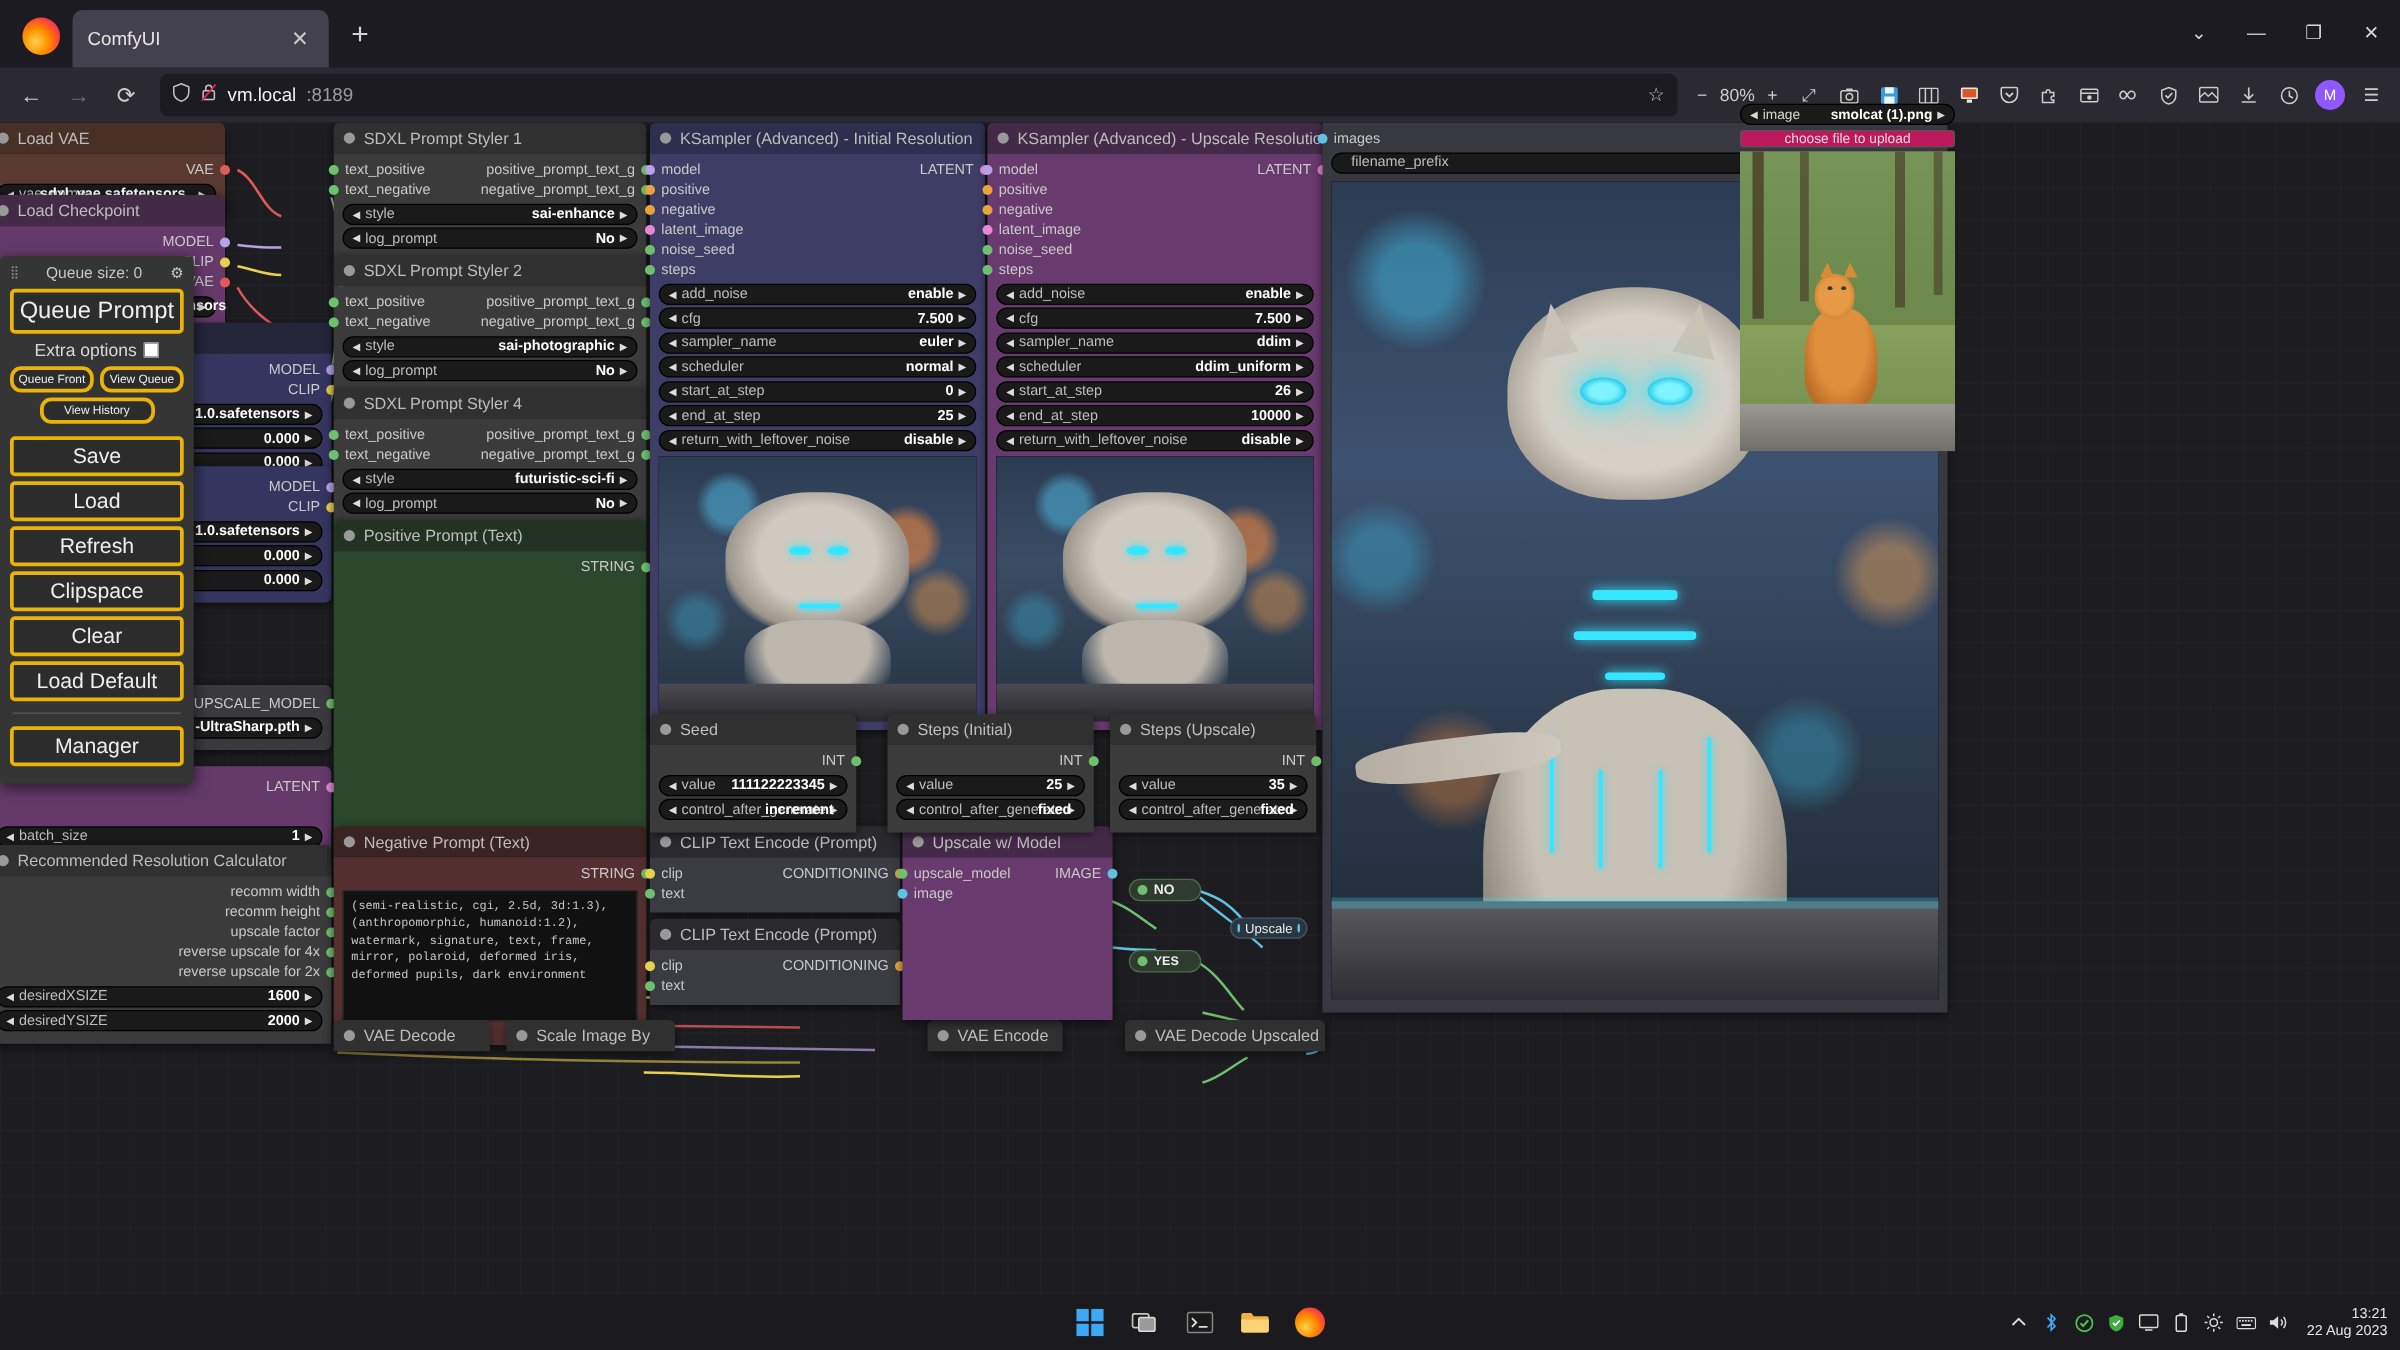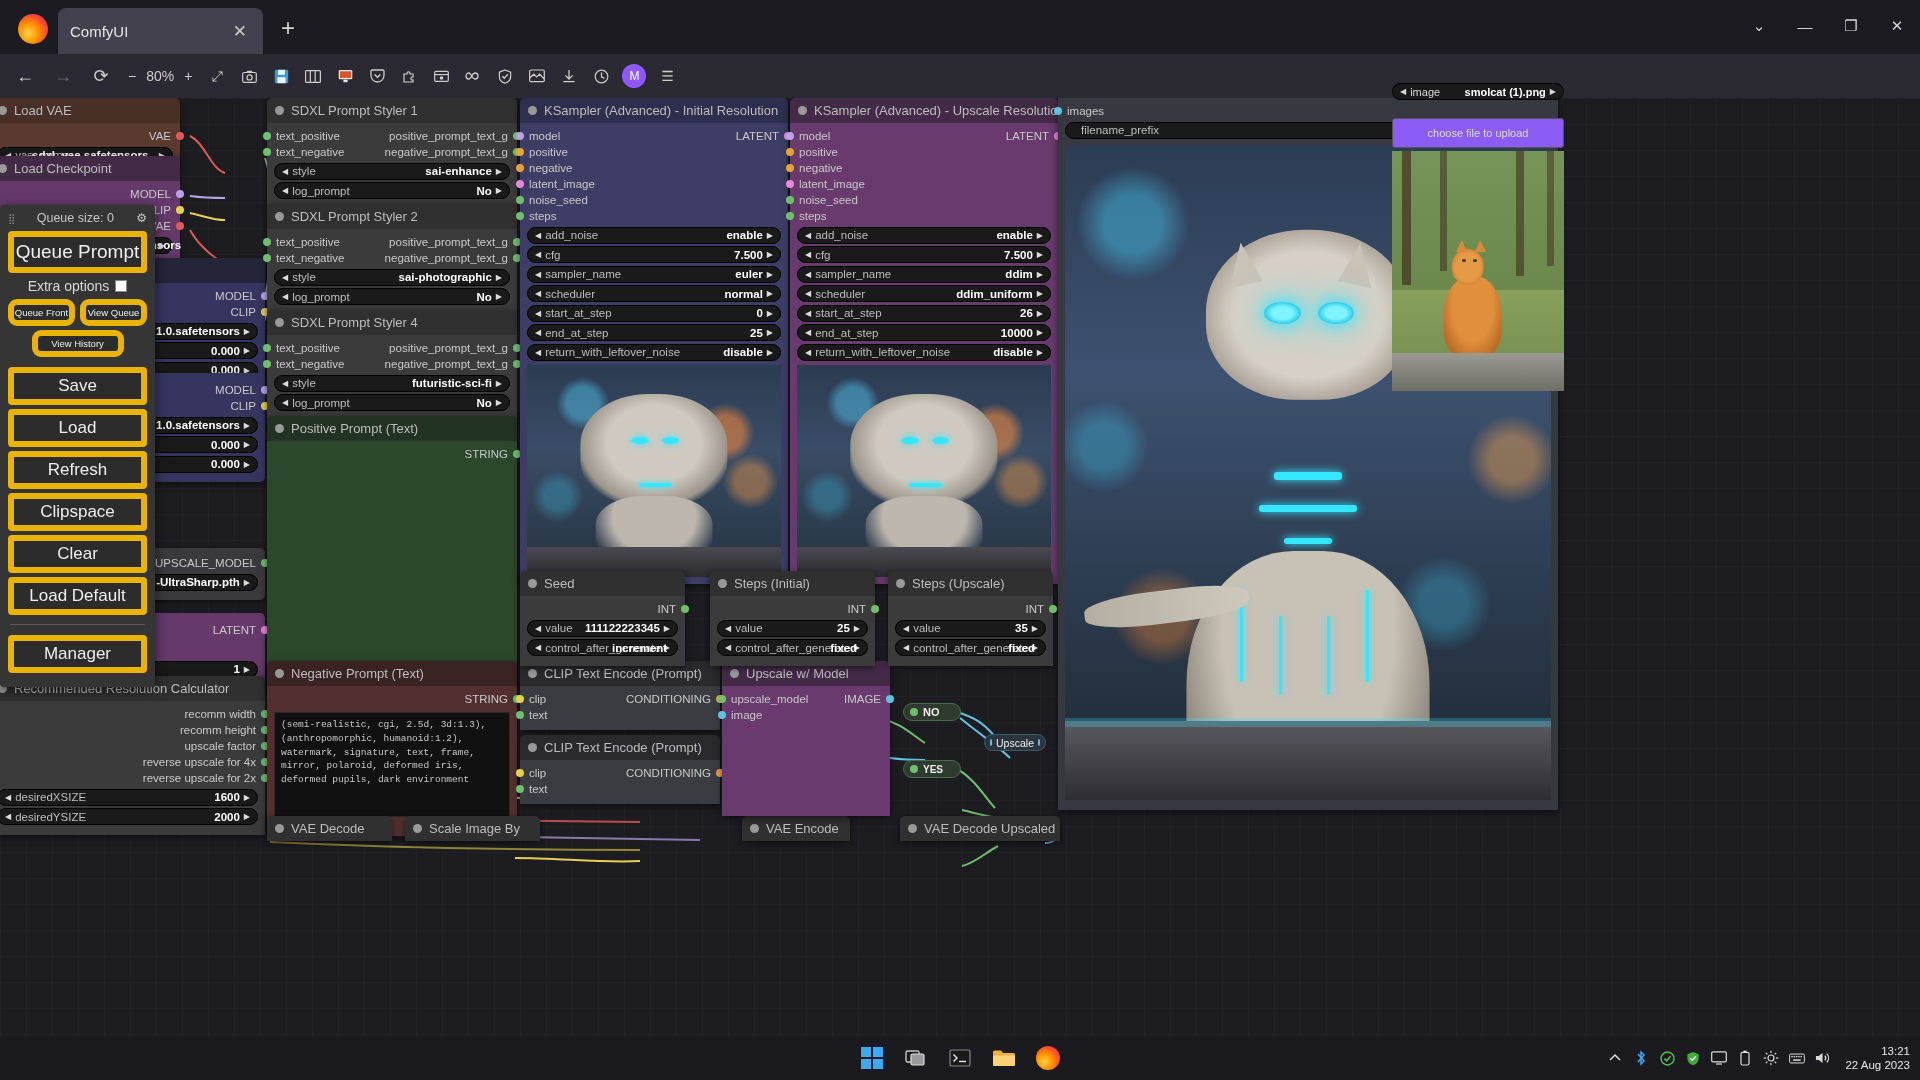--- a/index.html
+++ b/index.html
@@ -84,37 +84,37 @@
   .n-clip  .hdr{background:#2a2a2e;} .n-clip  .body{background:#3b3b42;}
 
   
   #comfymenu { position:absolute; left:0px; top:205px; width:155px; background:#353535;
      border-radius:4px; padding:6px 8px 10px 8px; box-shadow:0 3px 12px rgba(0,0,0,.6); z-index:60;
      font-size:12px; color:#ddd; }
   #comfymenu .mtop { display:flex; align-items:center; gap:4px; margin-bottom:6px; }
   #comfymenu .grip { color:#8a8a8a; font-size:10px; letter-spacing:-1px; }
   #comfymenu .qsize { flex:1; text-align:center; color:#c6c6c6; font-size:12.5px; }
   #comfymenu .gear { color:#c6c6c6; font-size:12px; cursor:pointer; }
-  .mbtn { width:100%; background:#2c2c2c; border:6px solid #eab308; border-radius:4px;
+  .mbtn { width:100%; background:#2c2c2c; border:3px solid #eab308; border-radius:4px;
      color:#eee; text-align:center; cursor:pointer; }
   .mbtn.big { font-size:19px; padding:4px 0; margin-bottom:5px; }
   .mbtn.med { font-size:17px; padding:3px 0; margin-bottom:4px; }
   .mbtn.sm { font-size:9.5px; padding:2px 0; border-radius:9px; }
   .extra { text-align:center; font-size:14px; color:#d8d8d8; margin-bottom:5px;
      display:flex; align-items:center; justify-content:center; gap:6px; }
   .extra .cb { width:12px;height:12px;background:#fff;border:1px solid #888;display:inline-block; }
   .mrow { display:flex; gap:5px; margin-bottom:4px; }
   .mdiv { height:1px; background:#5a5a5a; margin:9px 2px 10px 2px; }
 
   
   #uploadwidget { position:absolute; left:1392px; top:83px; width:172px; z-index:55; }
   #uploadwidget .w1 { height:17px; border-radius:9px; background:#1a1a1a; border:1px solid #000;
      display:flex; align-items:center; padding:0 7px; font-size:11px; color:#d8d8d8; }
   #uploadwidget .w1 .wv { margin-left:auto; }
-  #uploadwidget .w2 { margin-top:18px; height:30px; background:#8b5cf6; border:1px solid #555;
+  #uploadwidget .w2 { margin-top:4px; height:14px; background:#be185d; border:1px solid #555;
      border-radius:3px; color:#ddd; font-size:11px; display:flex; align-items:center;
      justify-content:center; cursor:pointer; }
   #uploadwidget .pv { margin-top:3px; width:172px; height:240px; overflow:hidden; }
 
   
   .catscene { width:100%; height:100%; position:relative; overflow:hidden; }
 
   
   #taskbar { position:absolute; left:0; bottom:0; width:1920px; height:44px; background:#1b1b1f;
      display:flex; align-items:center; }
@@ -141,20 +141,37 @@
       <div>—</div>
       <div>❐</div>
       <div>✕</div>
     </div>
   </div>
 
   <div id="navbar">
     <div class="navbtn">←</div>
     <div class="navbtn dim">→</div>
     <div class="navbtn">⟳</div>
+    <div id="urlbar">
+      <span>
+        <svg width="14" height="16" viewBox="0 0 14 16">
+            <path d="M7 1 L13 3.4 V8 C13 11.6 10.4 14 7 15 C3.6 14 1 11.6 1 8 V3.4 Z" fill="none" stroke="#c6c4c8" stroke-width="1.2"></path>
+          </svg>
+      </span>
+      <span>
+        <svg width="14" height="16" viewBox="0 0 14 16">
+          <rect x="2.5" y="6.5" width="9" height="7" rx="1" fill="none" stroke="#c6c4c8" stroke-width="1.2"></rect>
+          <path d="M4.6 6.5 V4.6 A2.4 2.4 0 0 1 9.4 4.6 V6.5" fill="none" stroke="#c6c4c8" stroke-width="1.2"></path>
+          <line x1="1.5" y1="14.5" x2="12.5" y2="1.5" stroke="#e4274e" stroke-width="1.4"></line>
+        </svg>
+      </span>
+      <span class="u-host">vm.local</span>
+      <span class="u-port">:8189</span>
+      <span style="margin-left:auto;color:#cfcdc9;font-size:15px;">☆</span>
+    </div>
     <div class="zoomgrp">
       <span>−</span>
       <span>80%</span>
       <span>+</span>
     </div>
     <div id="toolicons">
       <div class="ticon">⤢</div>
       <div class="ticon">
         <svg width="15" height="13" viewBox="0 0 15 13">
             <rect x="0.7" y="2.5" width="13.6" height="9.8" rx="1.6" fill="none" stroke="#cfcdc9" stroke-width="1.2"></rect>

